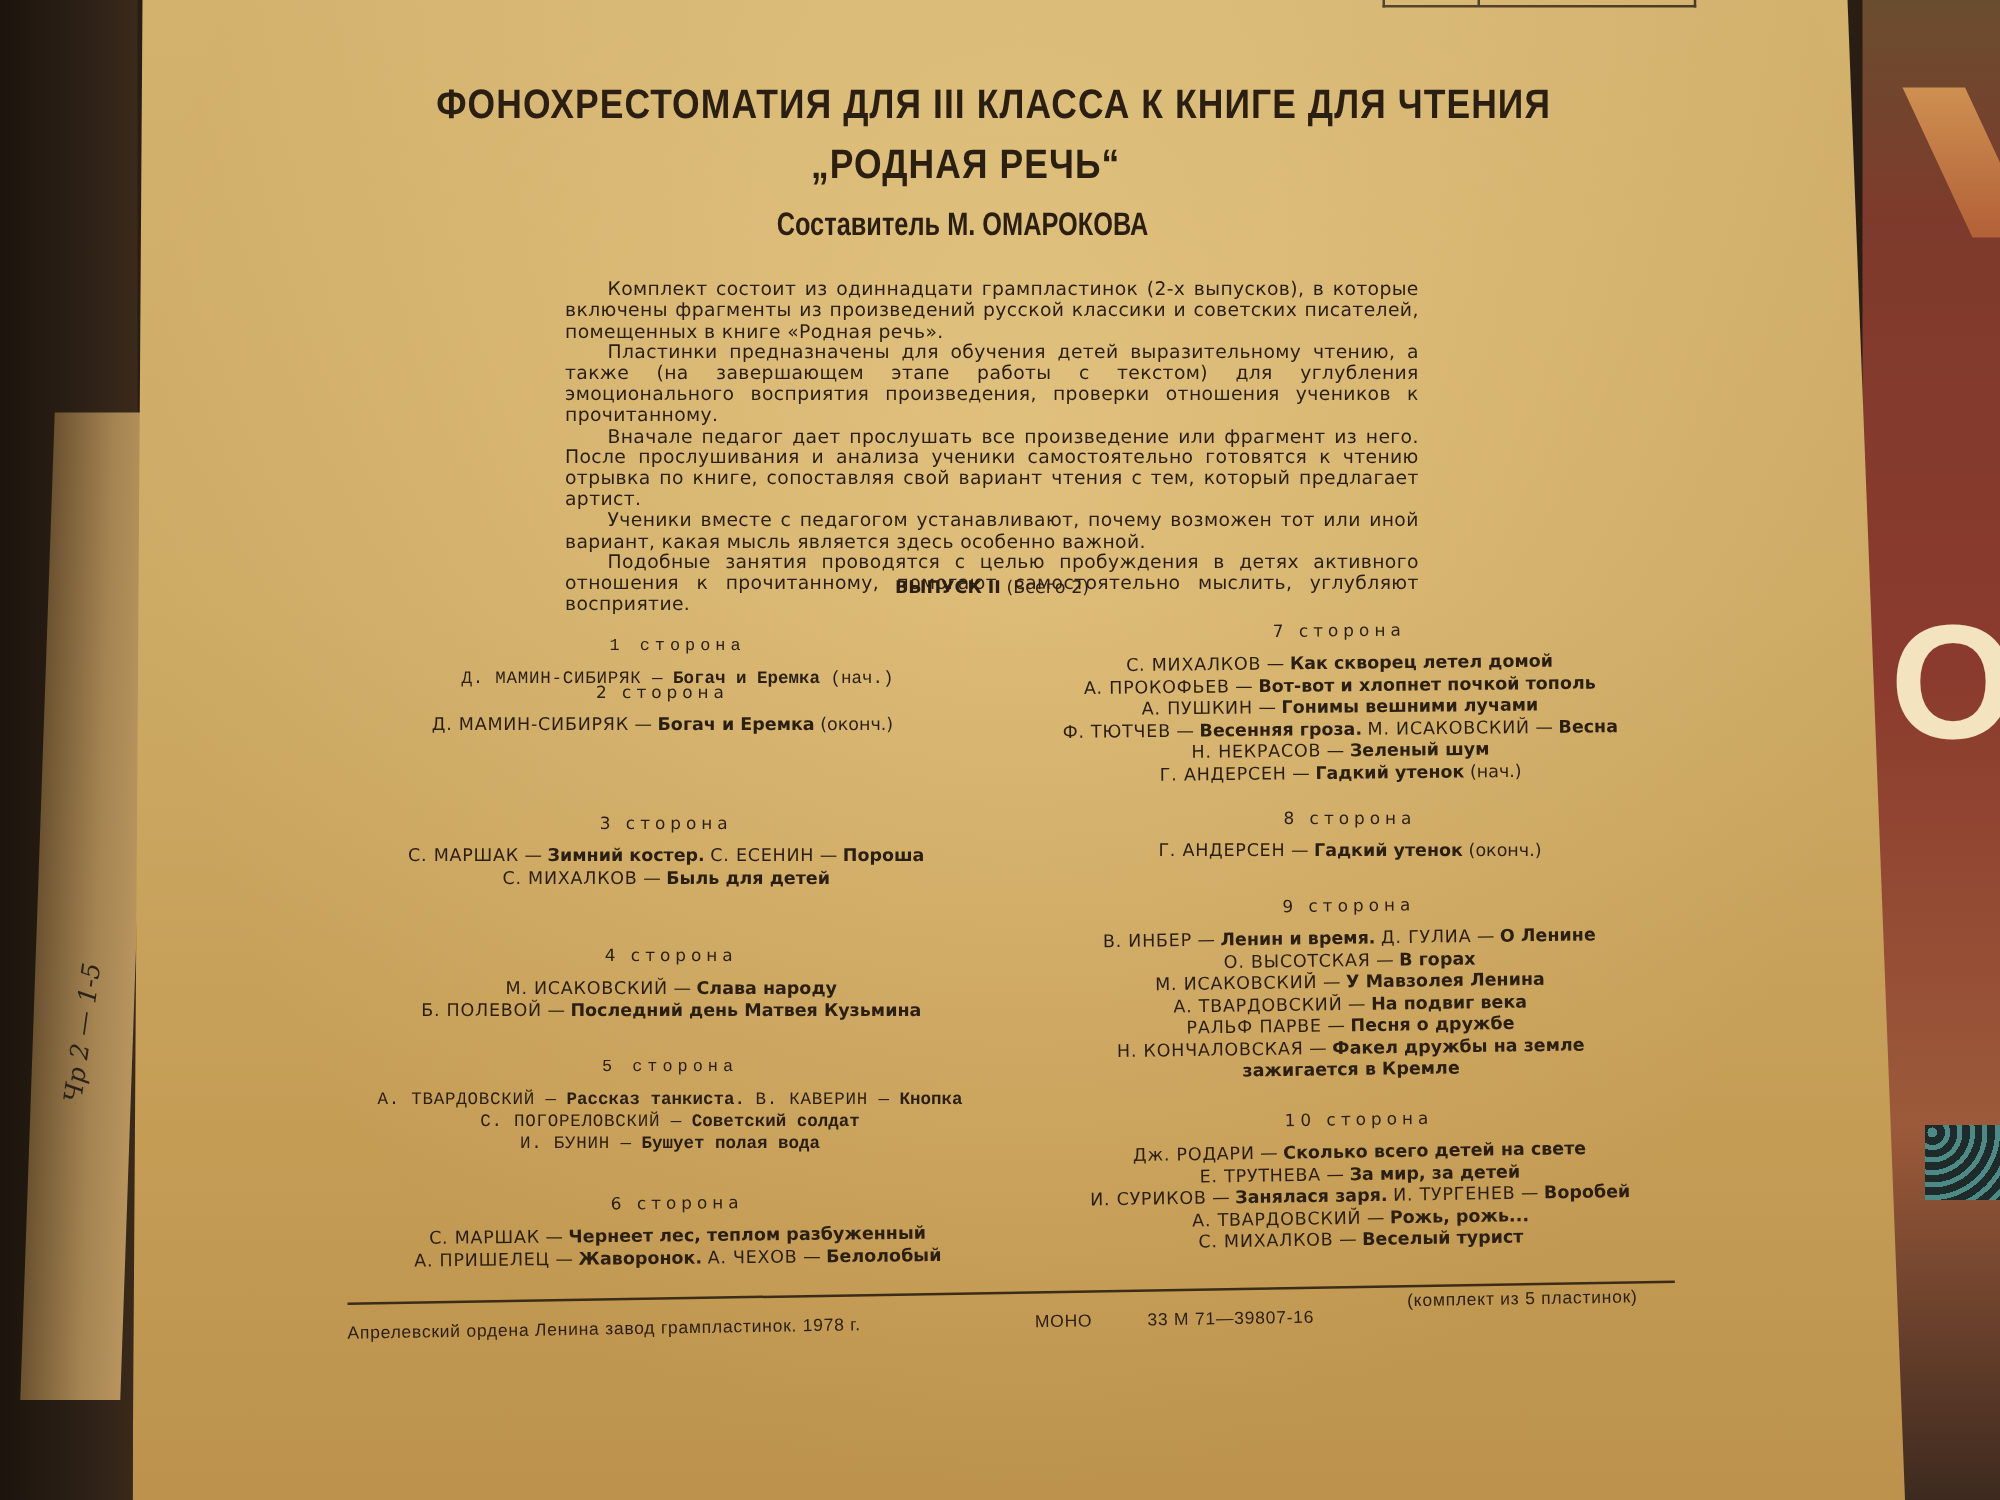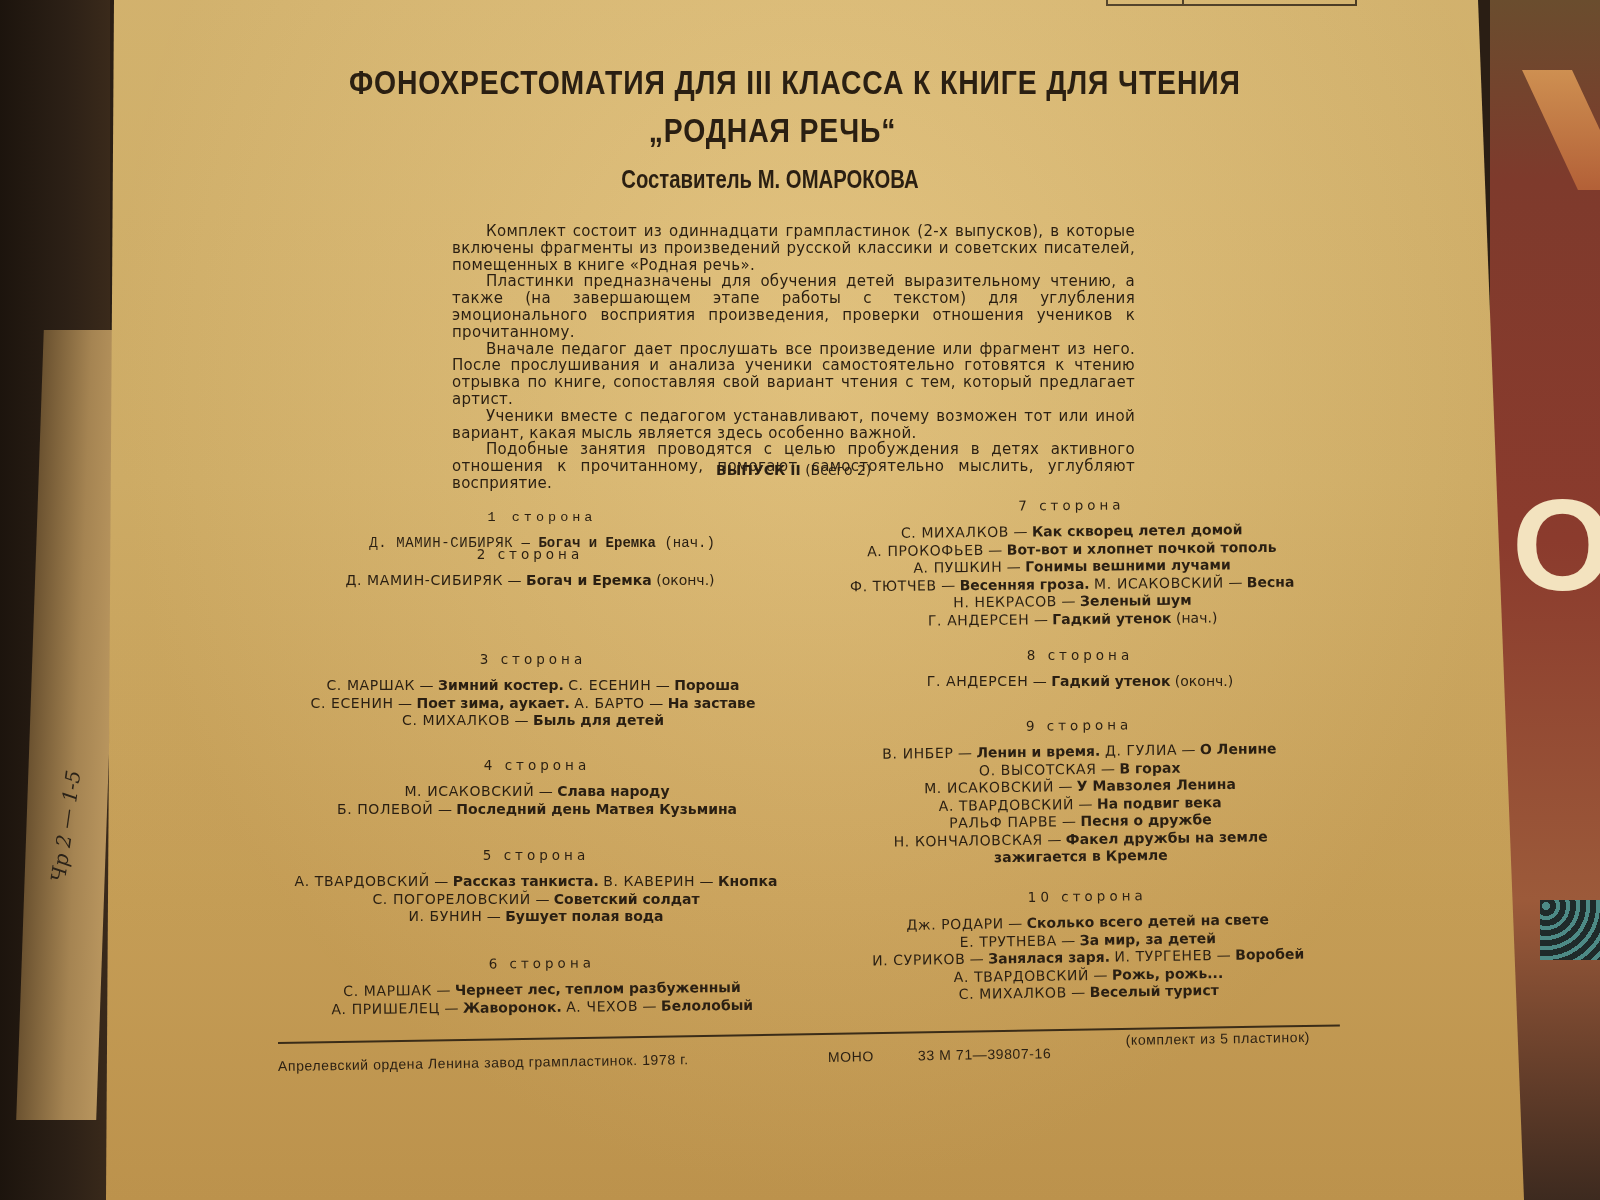--- a/index.html
+++ b/index.html
@@ -133,29 +133,28 @@
     <div class="side-head">1 сторона</div>
     <div class="track"><span class="author">Д. МАМИН-СИБИРЯК</span> <span>—</span> <span class="work">Богач и Еремка</span> <span class="note">(нач.)</span> </div>
   </div>
 <div class="side ink" style="left:250px; top:546px;">
     <div class="side-head">2 сторона</div>
     <div class="track"><span class="author">Д. МАМИН-СИБИРЯК</span> <span>—</span> <span class="work">Богач и Еремка</span> <span class="note">(оконч.)</span> </div>
   </div>
 <div class="side ink" style="left:253px; top:651px;">
     <div class="side-head">3 сторона</div>
     <div class="track"><span class="author">С. МАРШАК</span> <span>—</span> <span class="work">Зимний костер.</span> <span class="author">С. ЕСЕНИН</span> <span>—</span> <span class="work">Пороша</span> </div>
-    <div class="track"><span class="author">С. ЕСЕНИН</span> <span>—</span> <span class="work">Поет зима, аукает.</span> <span class="author">А. БАРТО</span> <span>—</span> <span class="work">На заставе</span> </div>
     <div class="track"><span class="author">С. МИХАЛКОВ</span> <span>—</span> <span class="work">Быль для детей</span> </div>
   </div>
 <div class="side ink" style="left:257px; top:757px;">
     <div class="side-head">4 сторона</div>
     <div class="track"><span class="author">М. ИСАКОВСКИЙ</span> <span>—</span> <span class="work">Слава народу</span> </div>
     <div class="track"><span class="author">Б. ПОЛЕВОЙ</span> <span>—</span> <span class="work">Последний день Матвея Кузьмина</span> </div>
   </div>
-<div class="side ink" style="left:256px; top:847px;">
+<div class="side ink" style="left:256px; top:847px;font-family:Liberation Mono, monospace;">
     <div class="side-head">5 сторона</div>
     <div class="track"><span class="author">А. ТВАРДОВСКИЙ</span> <span>—</span> <span class="work">Рассказ танкиста.</span> <span class="author">В. КАВЕРИН</span> <span>—</span> <span class="work">Кнопка</span> </div>
     <div class="track"><span class="author">С. ПОГОРЕЛОВСКИЙ</span> <span>—</span> <span class="work">Советский солдат</span> </div>
     <div class="track"><span class="author">И. БУНИН</span> <span>—</span> <span class="work">Бушует полая вода</span> </div>
   </div>
 <div class="side ink" style="left:262px; top:955px; transform:rotate(-0.6deg);">
     <div class="side-head">6 сторона</div>
     <div class="track"><span class="author">С. МАРШАК</span> <span>—</span> <span class="work">Чернеет лес, теплом разбуженный</span> </div>
     <div class="track"><span class="author">А. ПРИШЕЛЕЦ</span> <span>—</span> <span class="work">Жаворонок.</span> <span class="author">А. ЧЕХОВ</span> <span>—</span> <span class="work">Белолобый</span> </div>
   </div>

